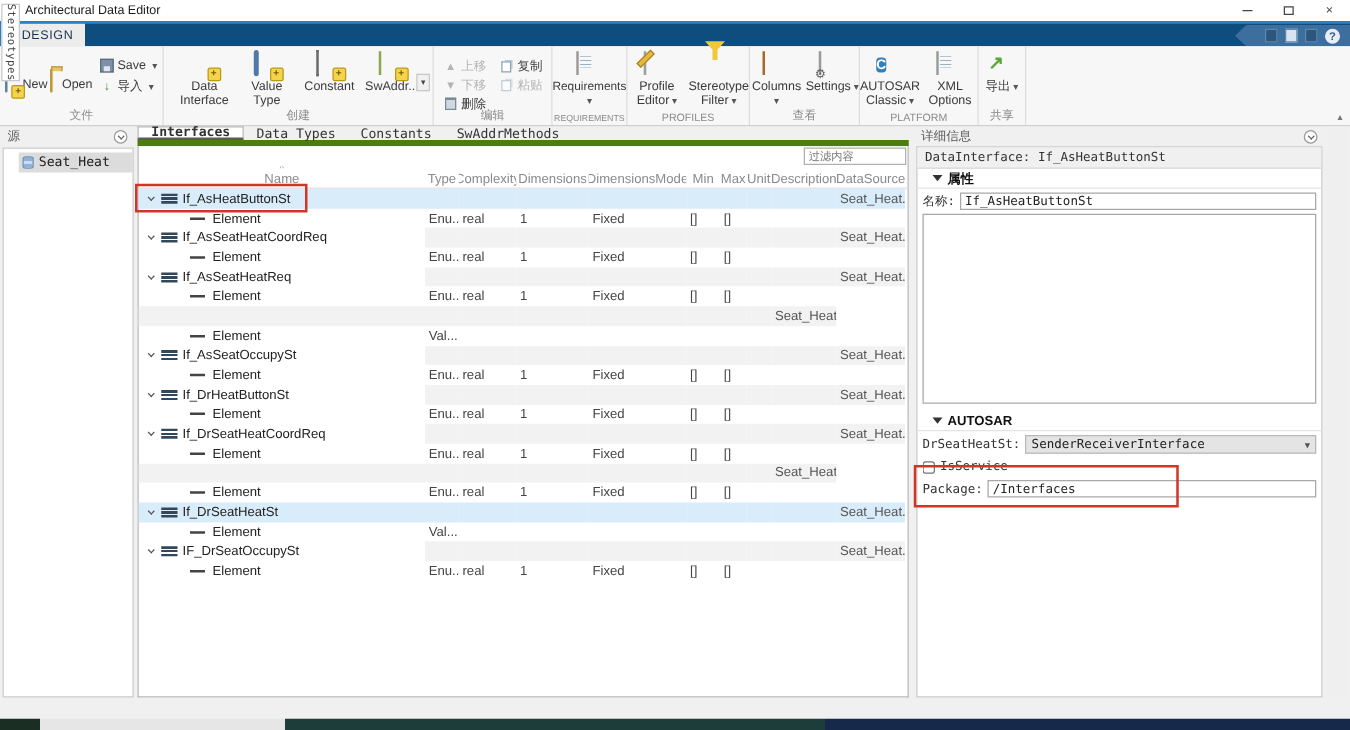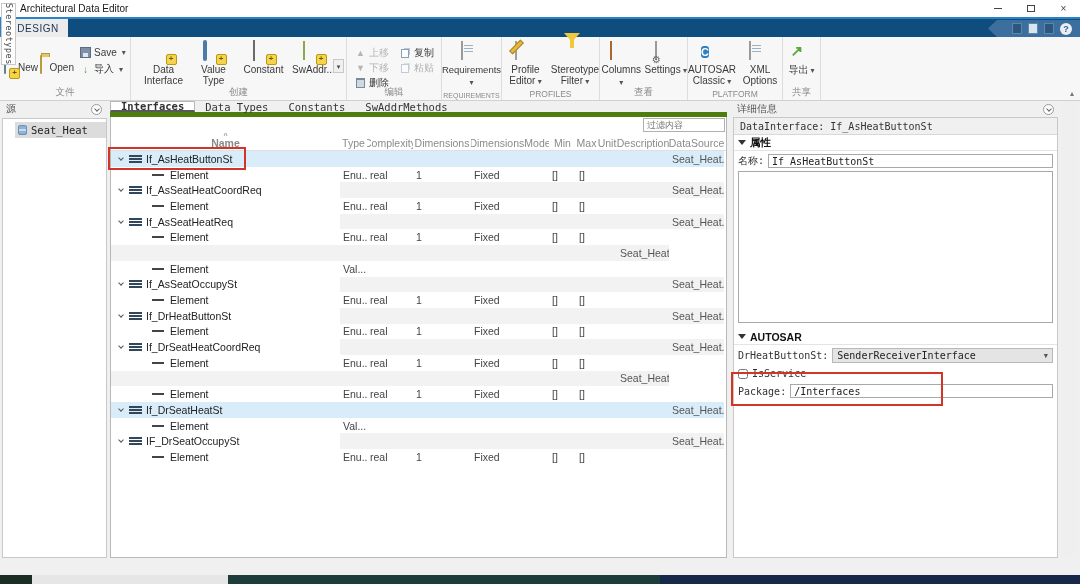--- a/index.html
+++ b/index.html
@@ -87,37 +87,37 @@
   .doc-tabs { position:absolute; left:110px; top:101px; width:617px; height:16px; display:flex; border-bottom:5px solid #4d7c0f; font-family:"DejaVu Sans Mono", monospace; }
   .dtab { padding:0 10px; font-size:10.5px; color:#333; display:flex; align-items:center; background:transparent; }
   .dtab.active { background:#fff; border:1px solid #b8b8b8; border-bottom:2px solid #5a5a5a; font-weight:bold; }
 
   .table-panel { position:absolute; left:110px; top:117px; width:617px; height:441px; background:#fff; border:1px solid #b8b8b8; border-top:none; }
   .filter-row { position:relative; height:16px;margin-left:28px; }
   .filter-input { position:absolute; right:1px; top:1px; width:82px; height:14px; border:1px solid #b0b0b0; font-size:9px; color:#999; padding:0 3px; font-family:"Liberation Sans", sans-serif; background:#fff; }
   .grid-row { display:grid; grid-template-columns:229px 27px 46px 58px 78px 27px 21px 20px 52px 55px; }
   .thead { height:18px; border-bottom:1px solid #e0e0e0; }
   .thead .hcell { font-size:10.5px; color:#8a8a8a; display:flex; align-items:flex-end; justify-content:center; padding-bottom:1px; white-space:nowrap; overflow:hidden; }
-  .hcell.name-h { position:relative;font-weight:bold; }
+  .hcell.name-h { position:relative; }
   .sort-caret { position:absolute; top:-1px; left:50%; transform:translateX(-50%); font-size:7px; color:#999; }
   .trow { height:15.7px; }
   .tcell { font-size:10.5px; color:#444; display:flex; align-items:center; padding-left:3px; white-space:nowrap; overflow:hidden; }
   .trow.parent .tcell:not(.name-cell) { background:#f2f2f2; }
   .trow.hl .tcell { background:#d8ecfa !important; }
   .name-cell { color:#222; gap:4px; }
   .chev { width:4px; height:4px; border-right:1.4px solid #555; border-bottom:1.4px solid #555; transform:rotate(45deg); margin:0 2px 2px 5px; flex:none; }
   .stack-ic { width:13px; height:8px; flex:none; background:linear-gradient(#33475a 0 2px,#0000 2px 3px,#33475a 3px 5px,#0000 5px 6px,#33475a 6px 8px); }
   .dash-ic { width:12px; height:2px; flex:none; background:#444; margin-left:38px; margin-right:2px; }
   .ds-cell { color:#555; }
 
   
   .details-hdr { position:absolute; left:733px; top:101px; width:325px; height:16px; display:flex; align-items:center; justify-content:space-between; padding:0 4px; font-size:10px; color:#555; }
   .details { position:absolute; left:733px; top:117px; width:325px; height:441px; background:#fff; border:1px solid #c8c8c8; font-family:"DejaVu Sans Mono", monospace; }
   .obj-bar { margin:0; height:17px; background:#f0f0f0; border-bottom:1px solid #d8d8d8; display:flex; align-items:center; padding-left:6px; font-size:10px; color:#333; }
-  .sec-hdr { display:flex; align-items:center; gap:4px; height:16px; padding-left:4px; font-size:10.5px; font-weight:bold; color:#111; border-bottom:1px solid #e4e4e4; font-family:"Liberation Sans", sans-serif; }
+  .sec-hdr { display:flex; align-items:center; gap:4px; height:16px; padding-left:12px; font-size:10.5px; font-weight:bold; color:#111; border-bottom:1px solid #e4e4e4; font-family:"Liberation Sans", sans-serif; }
   .sec-hdr .tri { width:0; height:0; border-left:4px solid transparent; border-right:4px solid transparent; border-top:5px solid #333; }
   .frow { display:flex; align-items:center; gap:4px; padding:3px 4px 2px; font-size:10px; color:#333; }
   .frow input[type=text] { flex:1; height:14px; border:1px solid #a8a8a8; font-size:10px; font-family:"DejaVu Sans Mono", monospace; color:#222; padding:0 3px; }
   .desc-box { margin:1px 4px 6px; height:152px; border:1px solid #a8a8a8; background:#fff; }
   .kind-select { flex:1; height:15px; background:#e4e4e4; border:1px solid #b8b8b8; font-size:10px; color:#222; display:flex; align-items:center; justify-content:space-between; padding:0 4px; }
   .kind-select .dd { font-size:7px; color:#555; }
   .chk-row { display:flex; align-items:center; gap:4px; padding:3px 4px 2px; font-size:10px; color:#333; }
   .chk-row input { width:10px; height:10px; margin:0; }
 
   .stereo-strip { position:absolute; left:1061px; top:101px; width:17px; height:457px; background:#efefef; }
@@ -661,21 +661,21 @@
       <span>名称:</span>
       <input type="text" value="If_AsHeatButtonSt" style="">
     </div>
     <div class="desc-box"></div>
 
     <div class="sec-hdr">
       <span class="tri"></span>
       <span>AUTOSAR</span>
     </div>
     <div class="frow">
-      <span>DrHeatButtonSt:</span>
+      <span>DrSeatHeatSt:</span>
       <div class="kind-select">
         <span>SenderReceiverInterface</span>
         <span class="dd">▼</span>
       </div>
     </div>
     <div class="chk-row">
       <input type="checkbox" style="">
       <span>IsService</span>
     </div>
     <div class="frow">

